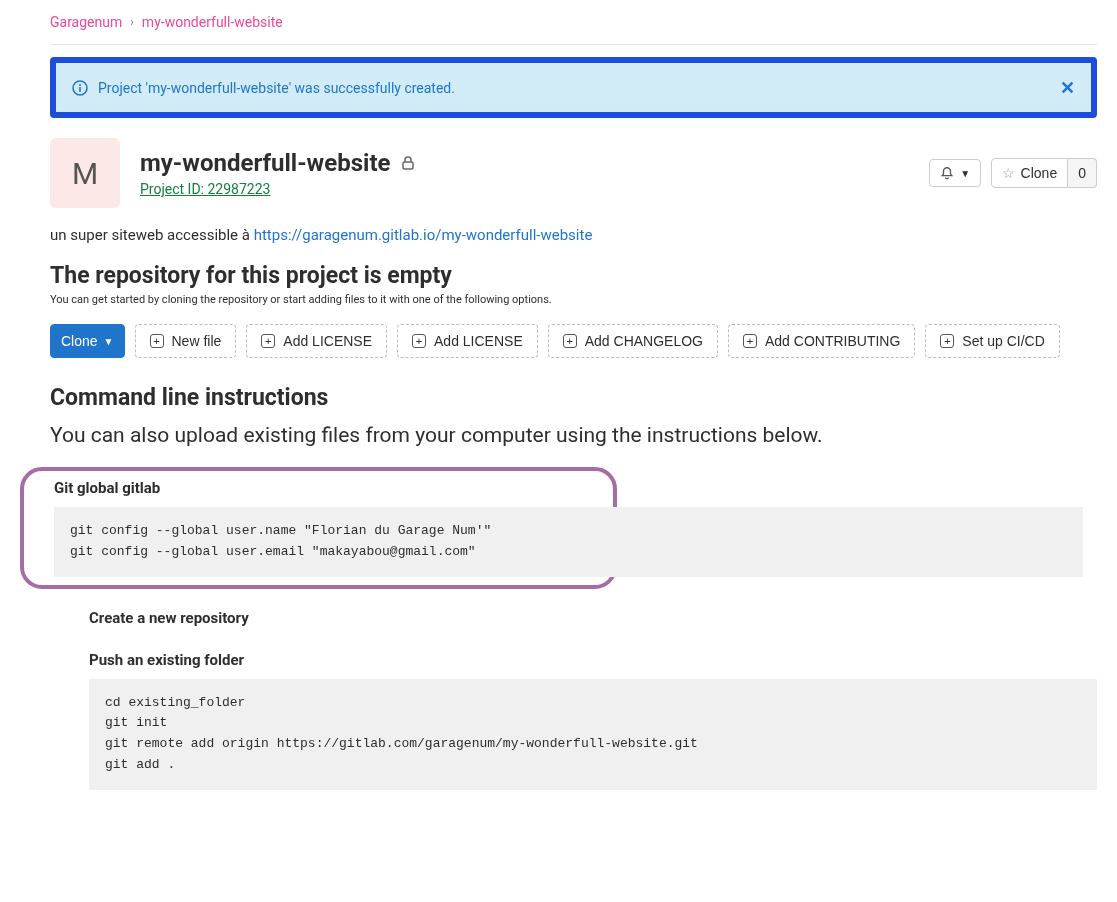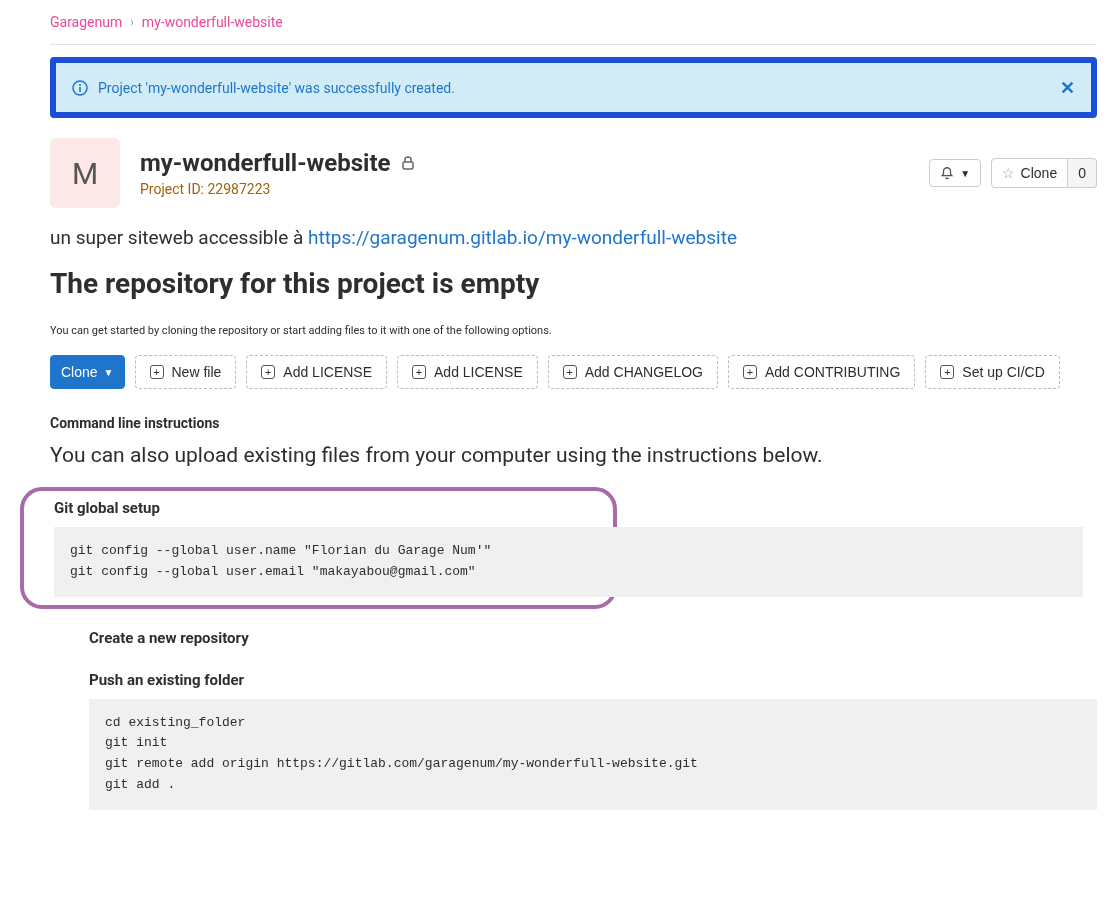--- a/index.html
+++ b/index.html
@@ -40,42 +40,42 @@
   width: 70px; height: 70px;
   background: #fde8e8;
   border-radius: 6px;
   display: flex; align-items: center; justify-content: center;
   font-size: 30px; color: #555;
 }
 .title-block { flex: 1; }
 .title-row { display: flex; align-items: center; gap: 10px; }
 .title-row h1 { font-size: 24px; font-weight: 700; }
 .lock-icon svg { display: block; }
-.project-id { color: #a16207; margin-top: 4px; }
+.project-id { color: #15803d; margin-top: 4px; text-decoration: underline; }
 .header-actions { display: flex; gap: 10px; align-items: center; }
 .btn {
   border: 1px solid #ccc;
   background: #fff;
   border-radius: 4px;
   padding: 6px 10px;
   font-size: 14px;
   cursor: pointer;
   display: inline-flex;
   align-items: center;
   gap: 6px;
   color: #2e2e2e;
 }
 .btn-group { display: flex; }
 .btn-group .btn:first-child { border-top-right-radius: 0; border-bottom-right-radius: 0; }
 .btn-group .btn:last-child { border-top-left-radius: 0; border-bottom-left-radius: 0; border-left: none; }
 .count-box { background: #f5f5f5; }
 .btn-primary { background: #1f75cb; color: #fff; border-color: #1f75cb; font-weight: 500; justify-content: space-between; }
-.desc { margin-bottom: 18px; font-size: 19px; }
+.desc { margin-bottom: 18px; font-size: 15px; }
 .desc a { color: #1f75cb; text-decoration: none; }
-h2.empty-title { font-size: 28px; font-weight: 700; margin-bottom: 24px; }
+h2.empty-title { font-size: 23px; font-weight: 700; margin-bottom: 4px; }
 .empty-sub { margin-bottom: 18px; font-size: 11px; }
 .action-row { display: flex; flex-wrap: wrap; gap: 10px; margin-bottom: 26px; }
 .btn-dashed {
   border: 1px dashed #bbb;
   background: #fff;
   border-radius: 4px;
   padding: 8px 14px;
   font-size: 14px;
   cursor: pointer;
   display: inline-flex;
@@ -83,21 +83,21 @@
   gap: 8px;
   color: #2e2e2e;
 }
 .plus-icon {
   width: 14px; height: 14px;
   border: 1.5px solid #555;
   border-radius: 3px;
   display: inline-flex; align-items: center; justify-content: center;
   font-size: 11px; line-height: 1;
 }
-h3.section-title { font-size: 14px; font-weight: 700; margin-bottom: 12px; }
+h3.section-title { font-size: 23px; font-weight: 700; margin-bottom: 12px; }
 .section-sub { margin-bottom: 20px; font-size: 21px; }
 .code-section { margin-bottom: 24px; padding-left: 39px; }
 .code-label { font-weight: 700; font-size: 15px; margin-bottom: 10px; }
 pre.code {
   background: #f0f0f0;
   padding: 14px 16px;
   font-family: "SFMono-Regular", Consolas, "Liberation Mono", Menlo, monospace;
   font-size: 13px;
   line-height: 1.6;
   white-space: pre;
@@ -211,21 +211,21 @@
     <button class="btn-dashed">
       <span class="plus-icon">+</span>
       <span>Set up CI/CD</span>
     </button>
   </div>
 
   <h3 class="section-title">Command line instructions</h3>
   <p class="section-sub">You can also upload existing files from your computer using the instructions below.</p>
 
   <div class="highlight-box">
-    <div class="code-label">Git global setup</div>
+    <div class="code-label">Git global gitlab</div>
     <pre class="code">git config --global user.name "Florian du Garage Num'"
 git config --global user.email "makayabou@gmail.com"</pre>
   </div>
 
   <div class="code-section">
     <div class="code-label">Create a new repository</div>
   </div>
 
   <div class="code-section">
     <div class="code-label">Push an existing folder</div>

